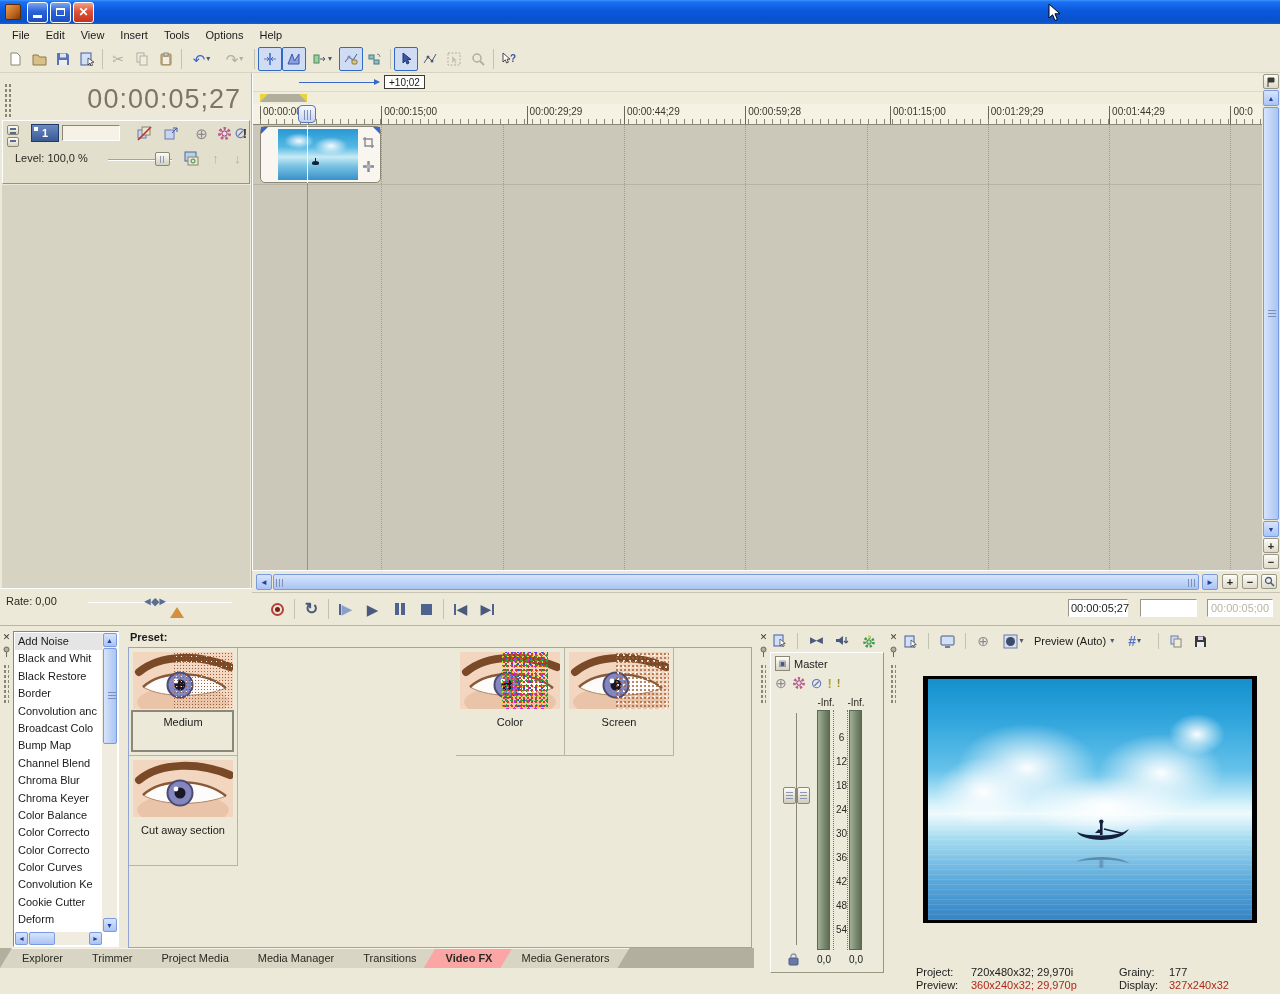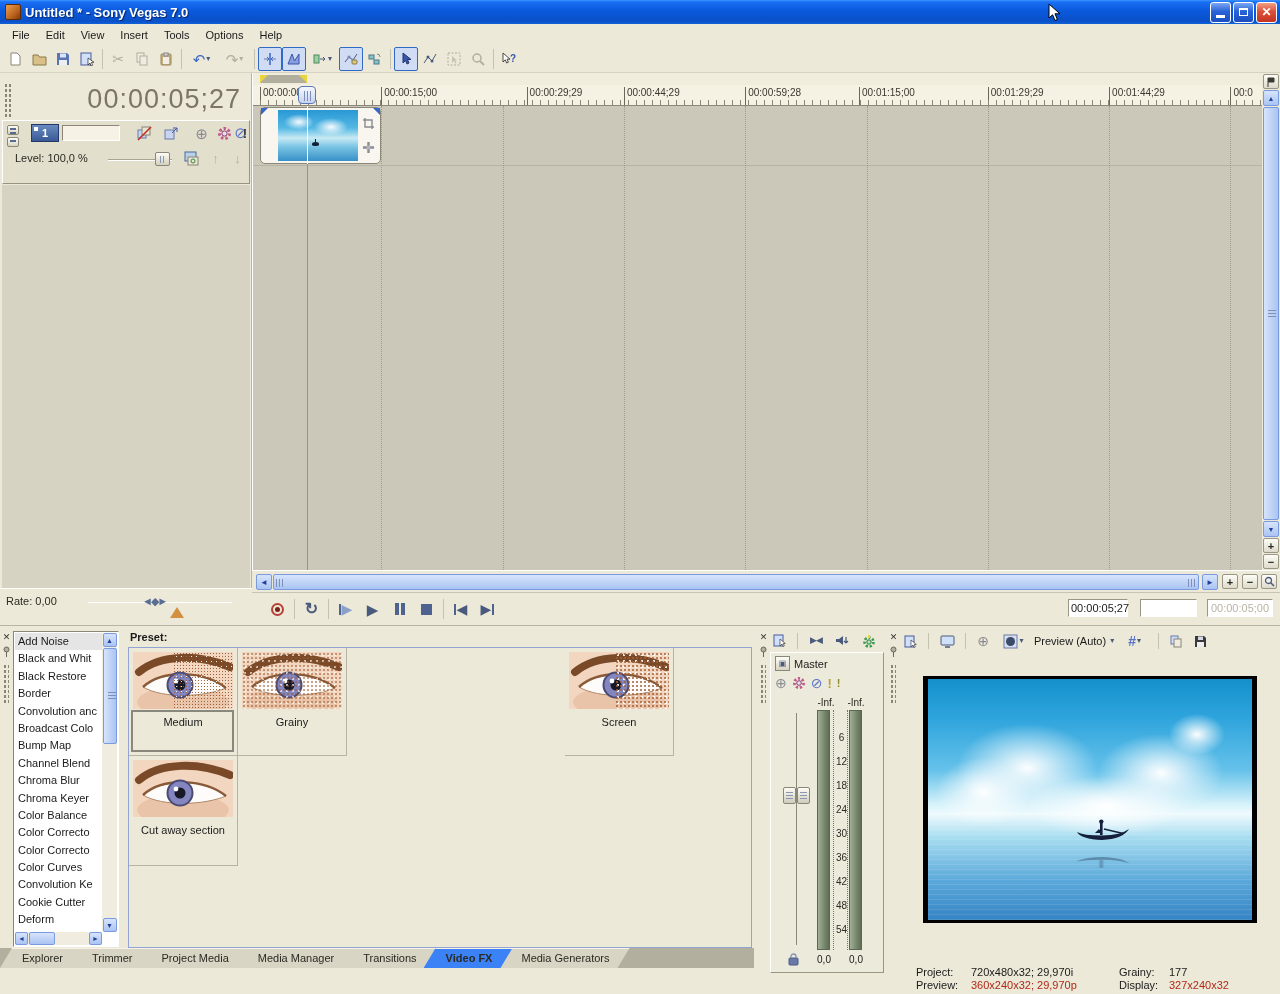--- a/index.html
+++ b/index.html
@@ -167,21 +167,21 @@
   .n-color{left:42%;right:12%;background-image:radial-gradient(#e03030 1px,transparent 1.2px),
     radial-gradient(#30a030 1px,transparent 1.2px),radial-gradient(#3050e0 1px,transparent 1.2px),
     radial-gradient(#e8d020 1px,transparent 1.2px),radial-gradient(#d030d0 1px,transparent 1.2px);
     background-size:4px 4px,5px 5px,6px 6px,5px 5px,7px 7px;background-position:0 0,2px 1px,1px 3px,3px 2px,2px 4px}
   .n-screen{left:46%;background-image:radial-gradient(rgba(160,95,55,.75) .8px,transparent 1px),
     radial-gradient(rgba(255,255,255,.85) .8px,transparent 1px);background-size:4px 4px,6px 6px}
   
   .tabsrow{position:absolute;left:0;top:318px;width:754px;height:20px;background:#b3af9f;display:flex}
   .tab{height:20px;line-height:19px;padding:0 20px 0 22px;background:#d9d5c4;color:#2a2a22;margin-right:-13px;
     clip-path:polygon(12px 0,100% 0,calc(100% - 12px) 100%,0 100%);border-top:1px solid #f6f3e6;white-space:nowrap}
-  .tab.active{background:#3b82f6;font-weight:bold;z-index:5;position:relative}
+  .tab.active{background:#fca5a5;font-weight:bold;z-index:5;position:relative}
   
   .mixerwin{position:absolute;left:757px;top:0;width:128px;height:345px}
   .mixtb{position:absolute;left:13px;top:0;right:0;height:21px;display:flex;align-items:center;gap:4px}
   .mixpanel{position:absolute;left:13px;top:22px;width:114px;height:321px;background:#eceadb;
     border:1px solid;border-color:#fff #9a9684 #9a9684 #fff}
   .mixhead{position:absolute;left:4px;top:3px;display:flex;align-items:center;gap:4px;font-size:11px}
   .mhbox{width:15px;height:15px;border:1px solid #8a8678;background:linear-gradient(#fdfdf6,#d8d4c3);
     display:flex;align-items:center;justify-content:center;font-size:8px;color:#4a5a7c}
   .mixicons{position:absolute;left:4px;top:23px;display:flex;gap:5px;align-items:center}
   .minf{position:absolute;top:44px;width:26px;text-align:center;font-size:10px;color:#2a2a22}
@@ -223,21 +223,20 @@
   
   .cursor{position:absolute;left:1048px;top:3px;z-index:99;pointer-events:none}
 </style>
 </head>
 <body>
 
 <div class="app">
 
   <div class="titlebar">
     <div class="appicon"></div>
-    <span class="title">Untitled * - Sony Vegas 7.0</span>
     <div class="winbtn">
         <span class="dash"></span>
       </div>
     <div class="winbtn">
         <span class="box"></span>
       </div>
     <div class="winbtn close">
         <span class="ic" style="color:#fff;font-size:12px">✕</span>
       </div>
   </div>
@@ -439,31 +438,35 @@
         <span class="ratelbl">Rate: 0,00</span>
         <div class="rateline"></div>
         <span class="ratehandle">◄◆►</span>
         <div class="ratetri"></div>
       </div>
     </div>
 
     <div class="timewrap">
       <div class="toprow">
         <div class="timecol">
+          <div class="markerrow">
+            <div class="dragarrow"></div>
+            <div class="offsetbox">+10;02</div>
+          </div>
           <div class="looprow">
             <div class="loopbar"></div>
           </div>
           <div class="ruler">
             <div class="grabber"></div>
           <div class="rlabel" style="left: 7px;">00:00:00;00</div>
               <div class="rlabel" style="left: 128.3px;">00:00:15;00</div>
               <div class="rlabel" style="left: 249.6px; margin-left: 24px;">00:00:29;29</div>
               <div class="rlabel" style="left: 370.9px;">00:00:44;29</div>
               <div class="rlabel" style="left: 492.2px;">00:00:59;28</div>
-              <div class="rlabel" style="left: 606px;">00:01:15;00</div>
+              <div class="rlabel" style="left: 637px;">00:01:15;00</div>
               <div class="rlabel" style="left: 734.8px;">00:01:29;29</div>
               <div class="rlabel" style="left: 856.1px;">00:01:44;29</div>
               <div class="rlabel" style="left: 977.4px;">00:0</div>
             </div>
           <div class="trackarea">
             <div class="lane"></div>
             <div class="clip">
               <div class="clipthumb">
                 <i style="left:6px;top:4px;width:30px;height:16px"></i>
                 <i style="left:36px;top:8px;width:34px;height:18px"></i>
@@ -652,35 +655,35 @@
                 <path d="M10 35 C30 17 72 19 93 36 C72 45 30 47 10 35 Z" fill="#fdfcfa" stroke="#b08868"></path>
                 <path d="M10 35 C30 17 72 19 93 36" fill="none" stroke="#8a5a38" stroke-width="2.5"></path>
                 <circle cx="47" cy="33" r="12.5" fill="#8486c0" stroke="#4a4a72" stroke-width="2"></circle>
                 <circle cx="47" cy="33" r="5.5" fill="#181826"></circle>
                 <circle cx="43" cy="29" r="2.4" fill="#fff"></circle>
               </svg>
               <div class="noise n-medium"></div>
             </div>
             <div class="plabel">Medium</div>
           </div>
-          <div class="pcell" style="left: 109px; top: 0px;">
+          <div class="pcell" style="left: 327px; top: 0px;">
             <div class="pthumb">
               <svg class="eyesvg" viewBox="0 0 100 57" preserveAspectRatio="none">
                 <rect width="100" height="57" fill="#f2d6bf"></rect>
                 <ellipse cx="50" cy="50" rx="46" ry="16" fill="#eac4a8"></ellipse>
                 <path d="M6 20 C28 2 66 2 97 15" fill="none" stroke="#7a4a28" stroke-width="8" stroke-linecap="round"></path>
                 <path d="M10 35 C30 17 72 19 93 36 C72 45 30 47 10 35 Z" fill="#fdfcfa" stroke="#b08868"></path>
                 <path d="M10 35 C30 17 72 19 93 36" fill="none" stroke="#8a5a38" stroke-width="2.5"></path>
                 <circle cx="47" cy="33" r="12.5" fill="#8486c0" stroke="#4a4a72" stroke-width="2"></circle>
                 <circle cx="47" cy="33" r="5.5" fill="#181826"></circle>
                 <circle cx="43" cy="29" r="2.4" fill="#fff"></circle>
               </svg>
-              <div class="noise n-grainy"></div>
-            </div>
-            <div class="plabel">Grainy</div>
+              <div class="noise n-color"></div>
+            </div>
+            <div class="plabel">Color</div>
           </div>
           <div class="pcell" style="left: 436px; top: 0px;">
             <div class="pthumb">
               <svg class="eyesvg" viewBox="0 0 100 57" preserveAspectRatio="none">
                 <rect width="100" height="57" fill="#f2d6bf"></rect>
                 <ellipse cx="50" cy="50" rx="46" ry="16" fill="#eac4a8"></ellipse>
                 <path d="M6 20 C28 2 66 2 97 15" fill="none" stroke="#7a4a28" stroke-width="8" stroke-linecap="round"></path>
                 <path d="M10 35 C30 17 72 19 93 36 C72 45 30 47 10 35 Z" fill="#fdfcfa" stroke="#b08868"></path>
                 <path d="M10 35 C30 17 72 19 93 36" fill="none" stroke="#8a5a38" stroke-width="2.5"></path>
                 <circle cx="47" cy="33" r="12.5" fill="#8486c0" stroke="#4a4a72" stroke-width="2"></circle>

